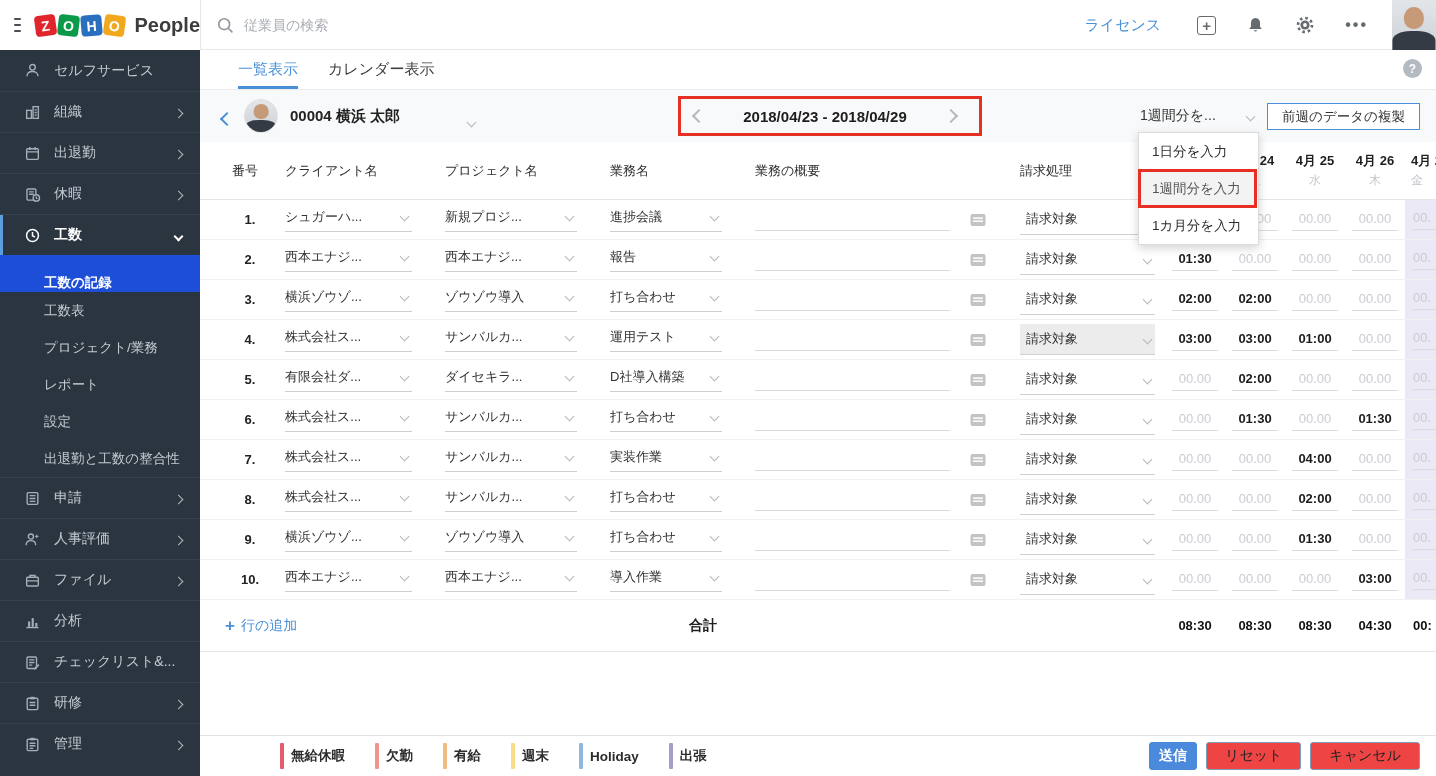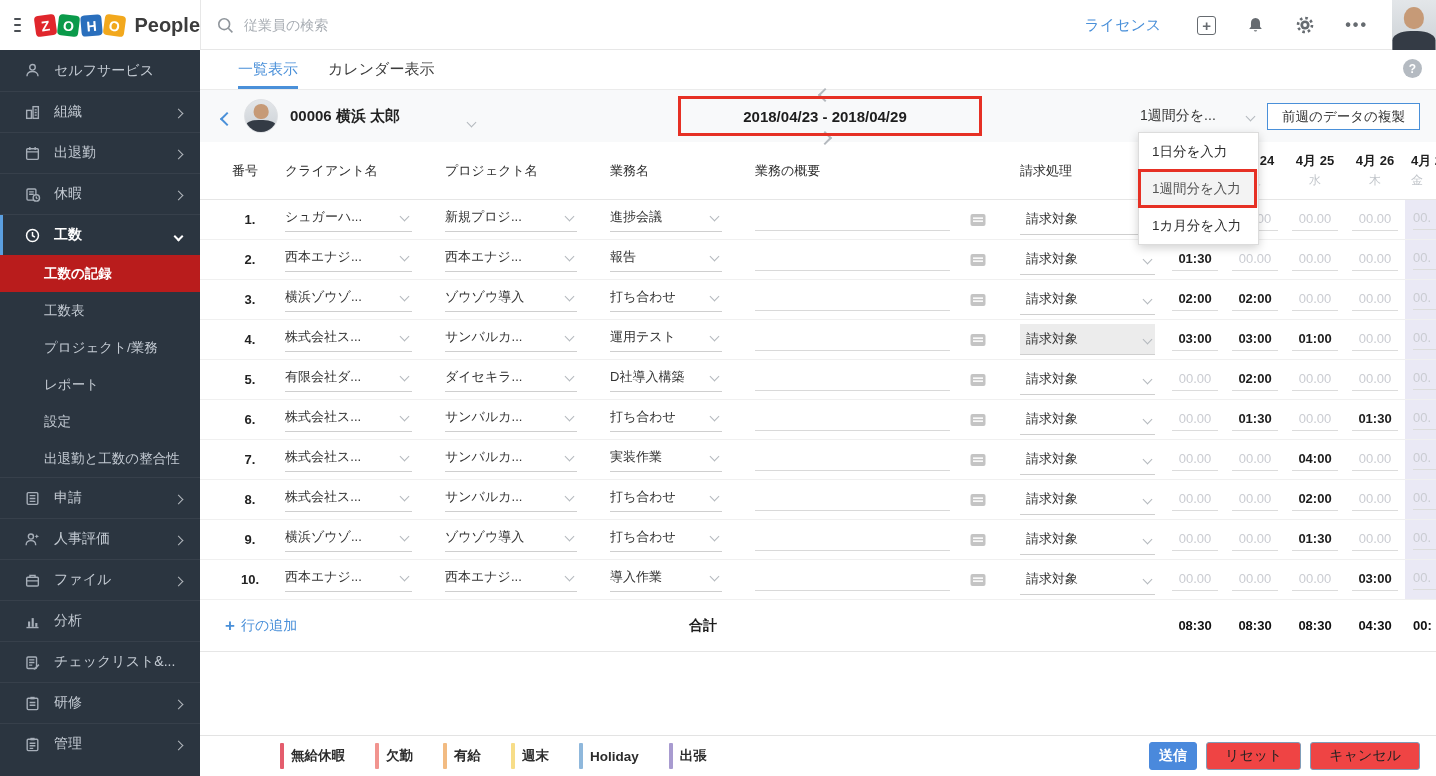--- a/index.html
+++ b/index.html
@@ -28,21 +28,21 @@
 
   .side-list { }
   .side-item { position:relative; height:41px; display:flex; align-items:center; padding-left:24px; color:#c3cad2; font-size:14px; cursor:pointer; border-top:1px solid rgba(255,255,255,0.06); }
   .side-item:first-child { border-top:none; }
   .side-item .s-icon { width:17px; height:17px; margin-right:13px; flex:0 0 17px; display:inline-flex; }
   .side-item .s-cv { position:absolute; right:18px; }
   .side-item.expanded { color:#fff; font-weight:bold; }
   .side-item.expanded::before { content:''; position:absolute; left:0; top:0; bottom:0; width:3px; background:#5b9fe0; }
   .side-item.expanded .s-cv .cv { transform:rotate(45deg); border-color:#fff; border-width:2px; }
   .side-item.sub { height:37px; padding-left:44px; font-size:13.5px; border-top:none; }
-  .side-item.sub.selected { background:#b91c1c; color:#fff; font-weight:bold; }
+  .side-item.sub.selected { background:#1d4ed8; color:#fff; font-weight:bold;align-items:flex-end; }
 
   
   .topbar { position:absolute; left:200px; top:0; width:1236px; height:50px; background:#fff; border-bottom:1px solid #e7e7e7; border-left:1px solid #e7e7e7; z-index:4; }
   .search-wrap { position:absolute; left:16px; top:0; height:50px; display:flex; align-items:center; }
   .search-input { border:none; outline:none; font-size:14px; width:420px; color:#333; margin-left:10px; font-family:inherit; }
   .search-input::placeholder { color:#a9aeb4; }
   .topbar-right { position:absolute; right:0; top:0; height:50px; display:flex; align-items:center; }
   .license { color:#4a90d9; font-size:15px; cursor:pointer; margin-right:36px; }
   .tb-ic { margin-right:30px; cursor:pointer; display:flex; align-items:center; }
   .plus-box { width:19px; height:19px; border:1.7px solid #666b70; border-radius:3px; color:#666b70; font-size:15px; font-weight:bold; display:flex; align-items:center; justify-content:center; line-height:1; }
@@ -60,21 +60,21 @@
   .tab.active::after { content:''; position:absolute; left:0; right:0; bottom:0; height:3px; background:#4a90d9; }
   .help-circle { position:absolute; right:14px; top:9px; width:19px; height:19px; border-radius:50%; background:#b4bac1; color:#fff; font-size:12px; font-weight:bold; display:flex; align-items:center; justify-content:center; cursor:pointer; }
 
   
   .subheader { position:absolute; left:200px; top:90px; width:1236px; height:52px; background:#f8f9fa; z-index:3; }
   .back-cv { position:absolute; left:22px; top:20px; cursor:pointer; }
   .back-cv .cv { width:10px; height:10px; border-width:2.4px; }
   .emp-avatar { position:absolute; left:44px; top:9px; width:34px; height:34px; border-radius:50%; border:1px solid #dfe1e4; }
   .emp-name { position:absolute; left:90px; top:17px; font-size:15px; font-weight:bold; color:#222; cursor:pointer; }
   .emp-cv { position:absolute; left:268px; top:22px; }
-  .date-nav { position:absolute; left:490px; top:11px; width:270px; height:30px; display:flex; align-items:center; justify-content:center;flex-direction:column; }
+  .date-nav { position:absolute; left:490px; top:11px; width:270px; height:30px; display:flex; align-items:center; justify-content:space-between; }
   .date-nav .arrow { cursor:pointer; padding:4px; }
   .date-text { font-size:15px; font-weight:bold; color:#1d1d1d; }
   .period-select { position:absolute; left:938px; top:13px; width:120px; height:26px; display:flex; align-items:center; justify-content:space-between; font-size:14px; color:#333; cursor:pointer; padding:0 4px 0 2px; }
   .copy-btn { position:absolute; left:1067px; top:13px; width:153px; height:27px; border:1px solid #4a90d9; border-radius:0; background:#fff; font-size:13.5px; color:#333; display:flex; align-items:center; justify-content:center; cursor:pointer; font-family:inherit; }
 
   
   .table-area { position:absolute; left:200px; top:142px; width:1236px; height:593px; background:#fff; }
   .grid-cols { display:grid; grid-template-columns:25px 50px 160px 165px 145px 225px 40px 155px 60px 60px 60px 60px 31px; align-items:center; }
   .thead { height:58px; border-bottom:1px solid #e6e6e6; }
   .th { font-size:13px; color:#2f2f2f; padding-left:10px; }
@@ -340,21 +340,21 @@
 
 <div class="tabbar">
   <div class="tab active">一覧表示</div>
   <div class="tab">カレンダー表示</div>
   <div class="help-circle">?</div>
 </div>
 
 <div class="subheader">
   <span class="back-cv"><span class="cv left blue"></span></span>
   <span class="emp-avatar portrait"></span>
-  <span class="emp-name">00006 横浜 太郎</span>
+  <span class="emp-name">00004 横浜 太郎</span>
   <span class="emp-cv"><span class="cv"></span></span>
 
   <div class="date-nav">
     <span class="arrow"><span class="cv big left"></span></span>
     <span class="date-text">2018/04/23 - 2018/04/29</span>
     <span class="arrow"><span class="cv big right"></span></span>
   </div>
 
   <div class="period-select">
     <span>1週間分を...</span>

